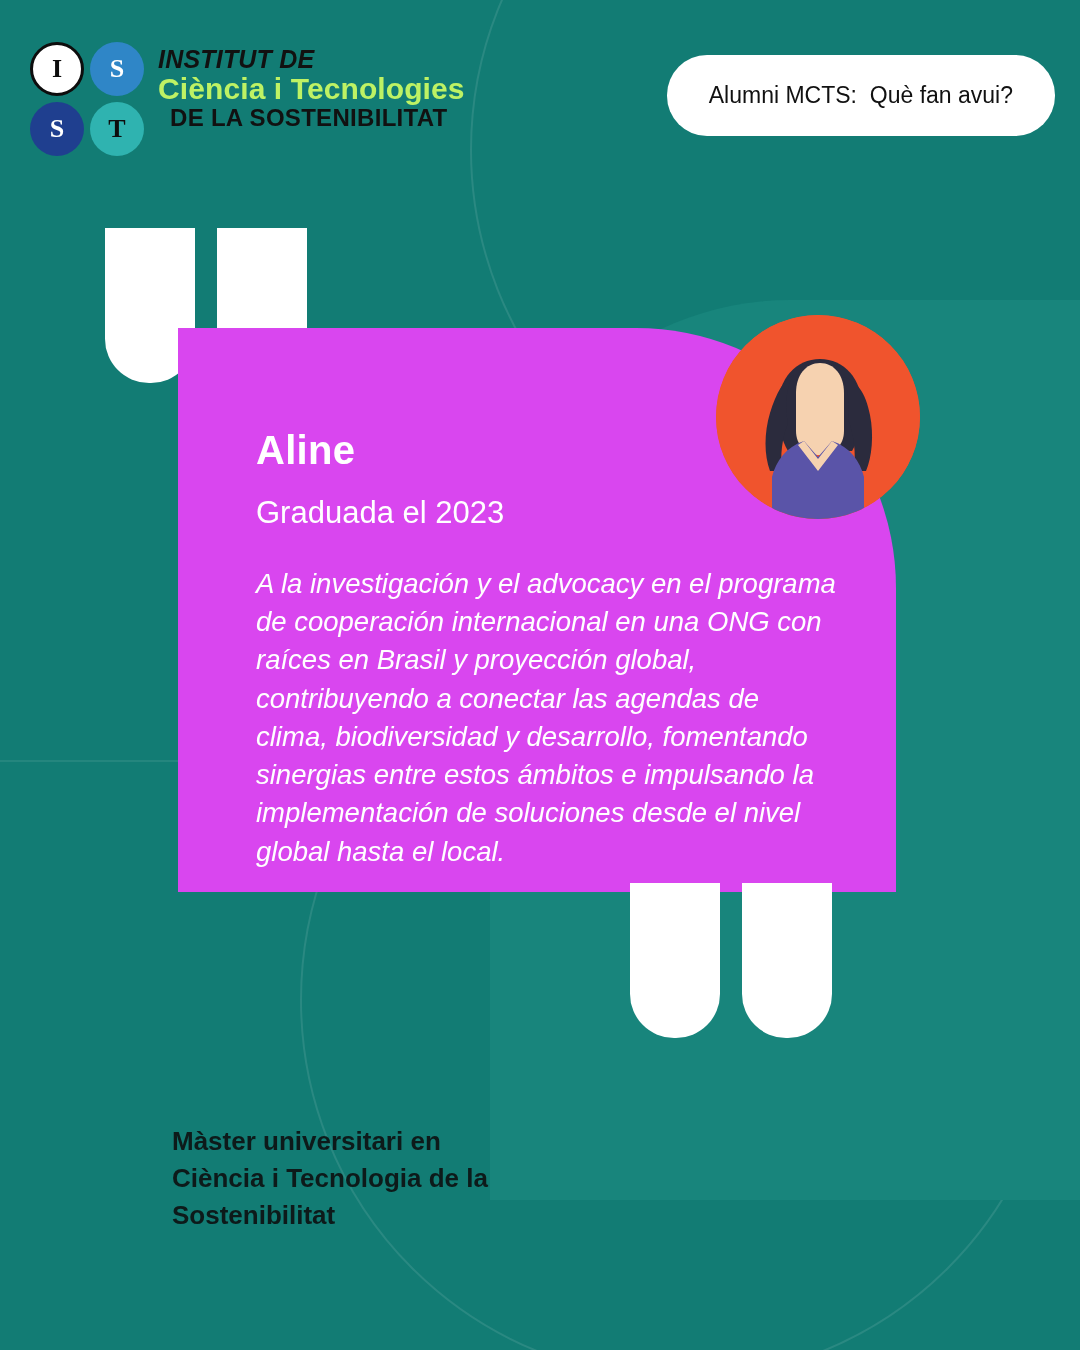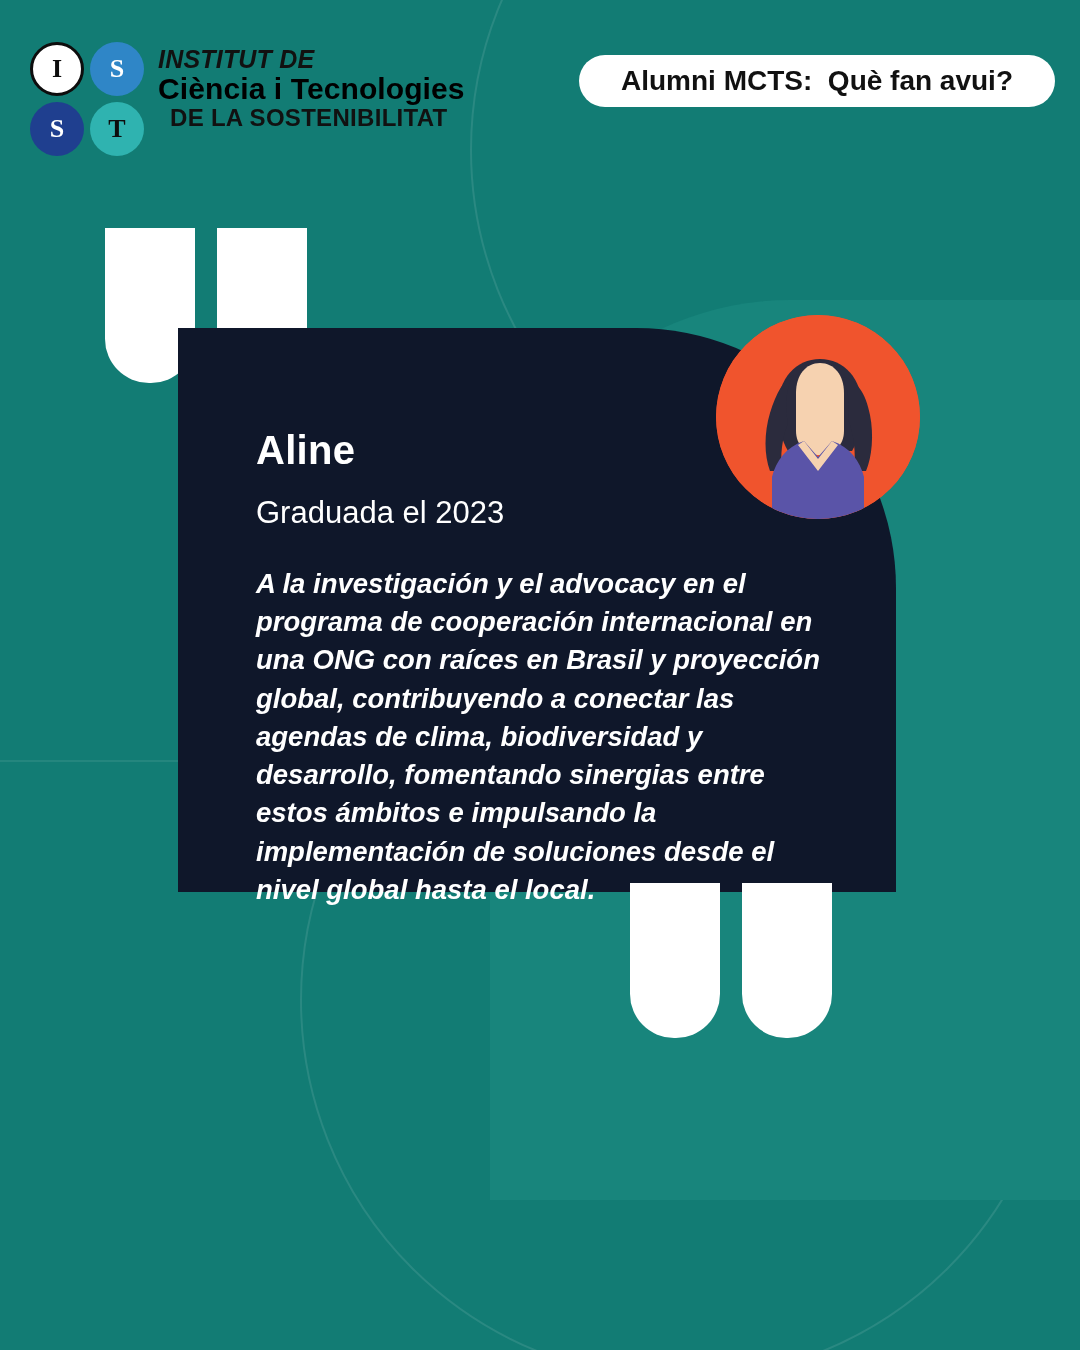--- a/index.html
+++ b/index.html
@@ -69,32 +69,32 @@
     font-size: 26px;
     color: #0d0d0d;
     font-family: "Liberation Serif", serif;
   }
   .lc-i { background: #ffffff; border: 3px solid #0d0d0d; }
   .lc-s1 { background: #2f86c7; color: #ffffff; }
   .lc-s2 { background: #1f3f8f; color: #ffffff; }
   .lc-t { background: #2fb3b0; color: #0d0d0d; }
   .logo-text { padding-top: 4px; line-height: 1.08; color: #0d2b2b; }
   .logo-l1 { font-size: 25px; font-weight: bold; letter-spacing: .2px; color:#111;font-style:italic; }
-  .logo-l2 { font-size: 30px; font-weight: bold; letter-spacing: .1px; color:#000000; }
+  .logo-l2 { font-size: 30px; font-weight: bold; letter-spacing: .1px; color:#bef264; }
   .logo-l3 { font-size: 24px; font-weight: bold; letter-spacing: .3px; color:#111;margin-left:12px; }
 
   
   .pill {
     position: absolute;
     right: 25px; top: 55px;
     background: #ffffff;
     border-radius: 40px;
-    padding: 10px 42px;
-    font-size: 28px;
-    font-weight: bold;
+    padding: 27px 42px;
+    font-size: 23px;
+    font-weight: normal;
     color: #111;
     white-space: pre;
   }
 
   
   .quote-open, .quote-close {
     position: absolute;
     display: flex;
     gap: 22px;
   }
@@ -105,39 +105,38 @@
     background: #ffffff;
   }
   .quote-open .qbar { border-bottom-left-radius: 44px; border-bottom-right-radius: 44px; }
   .quote-close .qbar { border-bottom-left-radius: 44px; border-bottom-right-radius: 44px; }
 
   
   .card {
     position: absolute;
     left: 178px; top: 328px;
     width: 718px; height: 564px;
-    background: #0f172a;
+    background: #d946ef;
     border-top-right-radius: 260px;
   }
   .card-inner { padding: 100px 60px 0 78px; }
   .name {
     font-size: 40px; font-weight: bold; color: #ffffff;
     letter-spacing: .3px;
   }
   .subtitle {
     font-size: 31px; color: #ffffff; margin-top: 22px; font-weight: 400;
   }
   .quote-text {
     margin-top: 34px;
     font-size: 27.5px;
     line-height: 1.39;
     font-style: italic;
     color: #ffffff;
     max-width: 610px;
-    font-weight: bold;
   }
 
   
   .avatar {
     position: absolute;
     left: 716px; top: 315px;
     width: 204px; height: 204px;
     border-radius: 50%;
     background: #f0542d;
     overflow: hidden;
@@ -202,14 +201,19 @@
       <path d="M88 126l14 16 14-16c18 6 28 20 32 36v42H56v-42c4-16 14-30 32-36z" fill="#5a54a8"></path>
       <path d="M88 126l14 18 14-18 6 4-20 26-20-26z" fill="#f6d2b0"></path>
     </svg>
   </div>
 
   <div class="quote-close">
     <div class="qbar"></div>
     <div class="qbar"></div>
   </div>
 
+  <div class="footer">
+    <div>Màster universitari en</div>
+    <div>Ciència i Tecnologia de la</div>
+    <div>Sostenibilitat</div>
+  </div>
 
 </div>
 
 </body></html>

